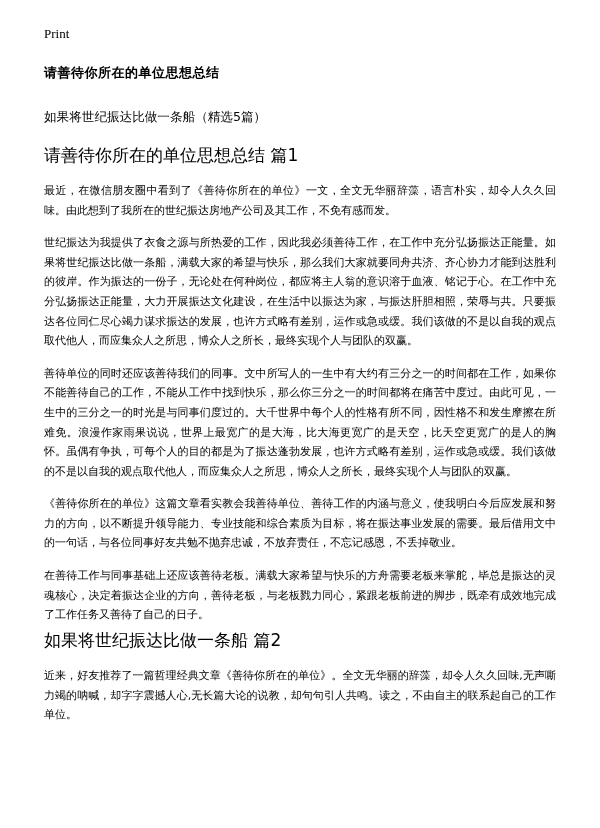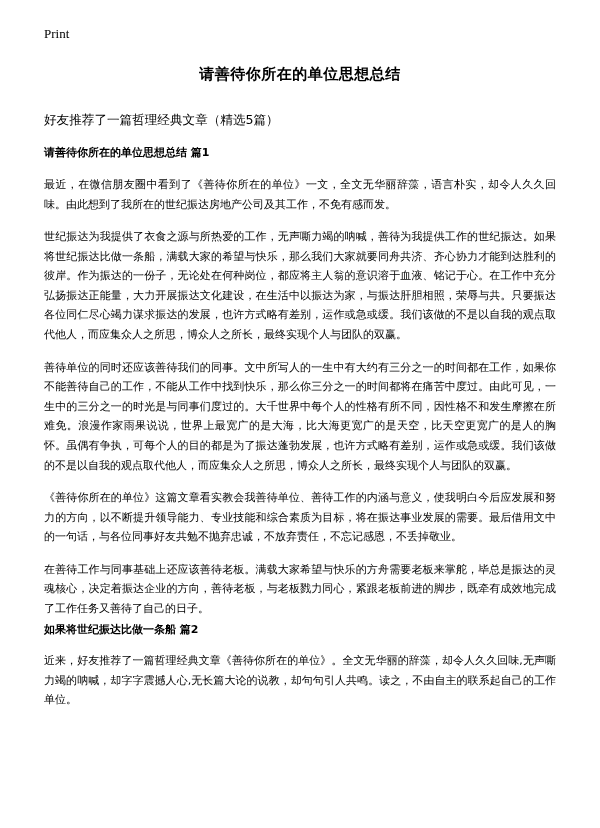--- a/index.html
+++ b/index.html
@@ -24,36 +24,36 @@
   .print-label {
     font-family: "Liberation Serif", "DejaVu Serif", serif;
     font-size: 13px;
     color: #000;
     margin: 0 0 22px 0;
     line-height: 1.2;
   }
   .doc-title {
     font-family: "DejaVu Sans", "Liberation Sans", sans-serif;
     font-weight: bold;
-    font-size: 15px;
-    text-align: center;
+    font-size: 13px;
+    text-align: left;
     letter-spacing: 0.5px;
     margin: 12px 0 26px 0;
     line-height: 1.4;
   }
   .subtitle {
     font-family: "DejaVu Sans", "Liberation Sans", sans-serif;
     font-size: 12.6px;
     margin: 0 0 16px 0;
     line-height: 1.5;
   }
   .section-heading {
     font-family: "DejaVu Sans", "Liberation Sans", sans-serif;
-    font-weight: bold;
-    font-size: 11px;
+    font-weight: normal;
+    font-size: 17px;
     margin: 0 0 13px 0;
     line-height: 1.5;
   }
   .para {
     font-family: "DejaVu Sans", "Liberation Sans", sans-serif;
     font-size: 11px;
     line-height: 1.78;
     margin: 0 0 13px 0;
     text-align: justify;
     text-justify: inter-ideograph;
@@ -70,26 +70,26 @@
 </style>
 </head>
 <body>
 
 <div class="page">
 
   <div class="print-label">Print</div>
 
   <h1 class="doc-title">请善待你所在的单位思想总结</h1>
 
-  <div class="subtitle">好友推荐了一篇哲理经典文章（精选5篇）</div>
+  <div class="subtitle">如果将世纪振达比做一条船（精选5篇）</div>
 
   <div class="block">
     <div class="section-heading">请善待你所在的单位思想总结 篇1</div>
     <p class="para">最近，在微信朋友圈中看到了《善待你所在的单位》一文，全文无华丽辞藻，语言朴实，却令人久久回味。由此想到了我所在的世纪振达房地产公司及其工作，不免有感而发。</p>
-    <p class="para">世纪振达为我提供了衣食之源与所热爱的工作，无声嘶力竭的呐喊，善待为我提供工作的世纪振达。如果将世纪振达比做一条船，满载大家的希望与快乐，那么我们大家就要同舟共济、齐心协力才能到达胜利的彼岸。作为振达的一份子，无论处在何种岗位，都应将主人翁的意识溶于血液、铭记于心。在工作中充分弘扬振达正能量，大力开展振达文化建设，在生活中以振达为家，与振达肝胆相照，荣辱与共。只要振达各位同仁尽心竭力谋求振达的发展，也许方式略有差别，运作或急或缓。我们该做的不是以自我的观点取代他人，而应集众人之所思，博众人之所长，最终实现个人与团队的双赢。</p>
+    <p class="para">世纪振达为我提供了衣食之源与所热爱的工作，因此我必须善待工作，在工作中充分弘扬振达正能量。如果将世纪振达比做一条船，满载大家的希望与快乐，那么我们大家就要同舟共济、齐心协力才能到达胜利的彼岸。作为振达的一份子，无论处在何种岗位，都应将主人翁的意识溶于血液、铭记于心。在工作中充分弘扬振达正能量，大力开展振达文化建设，在生活中以振达为家，与振达肝胆相照，荣辱与共。只要振达各位同仁尽心竭力谋求振达的发展，也许方式略有差别，运作或急或缓。我们该做的不是以自我的观点取代他人，而应集众人之所思，博众人之所长，最终实现个人与团队的双赢。</p>
     <p class="para">善待单位的同时还应该善待我们的同事。文中所写人的一生中有大约有三分之一的时间都在工作，如果你不能善待自己的工作，不能从工作中找到快乐，那么你三分之一的时间都将在痛苦中度过。由此可见，一生中的三分之一的时光是与同事们度过的。大千世界中每个人的性格有所不同，因性格不和发生摩擦在所难免。浪漫作家雨果说说，世界上最宽广的是大海，比大海更宽广的是天空，比天空更宽广的是人的胸怀。虽偶有争执，可每个人的目的都是为了振达蓬勃发展，也许方式略有差别，运作或急或缓。我们该做的不是以自我的观点取代他人，而应集众人之所思，博众人之所长，最终实现个人与团队的双赢。</p>
     <p class="para">《善待你所在的单位》这篇文章看实教会我善待单位、善待工作的内涵与意义，使我明白今后应发展和努力的方向，以不断提升领导能力、专业技能和综合素质为目标，将在振达事业发展的需要。最后借用文中的一句话，与各位同事好友共勉不抛弃忠诚，不放弃责任，不忘记感恩，不丢掉敬业。</p>
     <p class="para">在善待工作与同事基础上还应该善待老板。满载大家希望与快乐的方舟需要老板来掌舵，毕总是振达的灵魂核心，决定着振达企业的方向，善待老板，与老板戮力同心，紧跟老板前进的脚步，既牵有成效地完成了工作任务又善待了自己的日子。</p>
   </div>
 
   <div class="block spacer-before-heading">
     <div class="section-heading">如果将世纪振达比做一条船 篇2</div>
     <p class="para">近来，好友推荐了一篇哲理经典文章《善待你所在的单位》。全文无华丽的辞藻，却令人久久回味,无声嘶力竭的呐喊，却字字震撼人心,无长篇大论的说教，却句句引人共鸣。读之，不由自主的联系起自己的工作单位。</p>
   </div>
 

